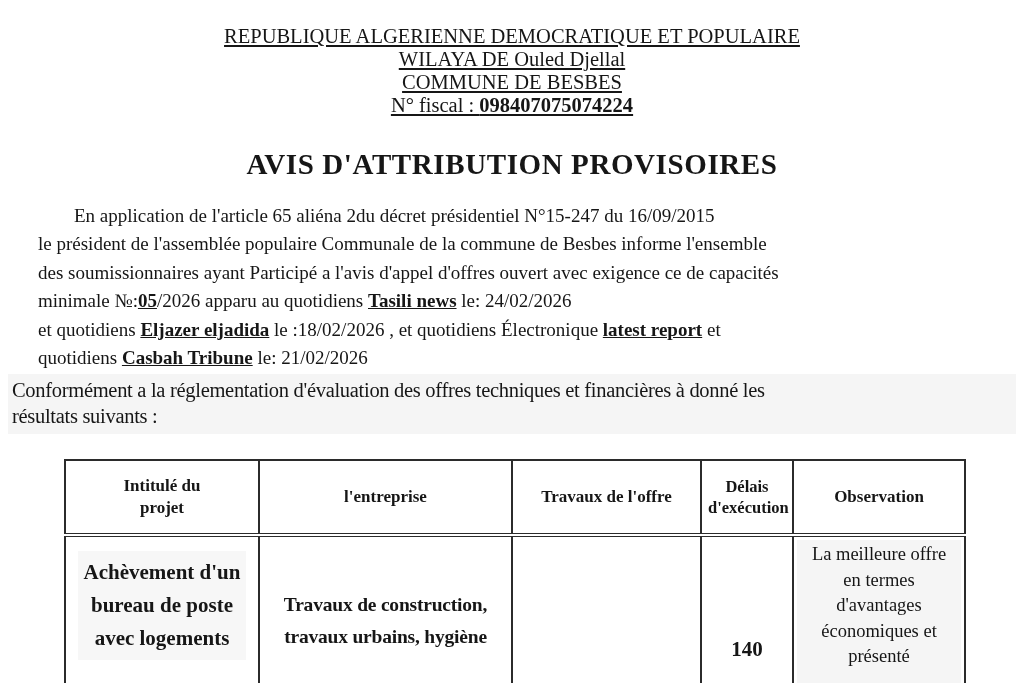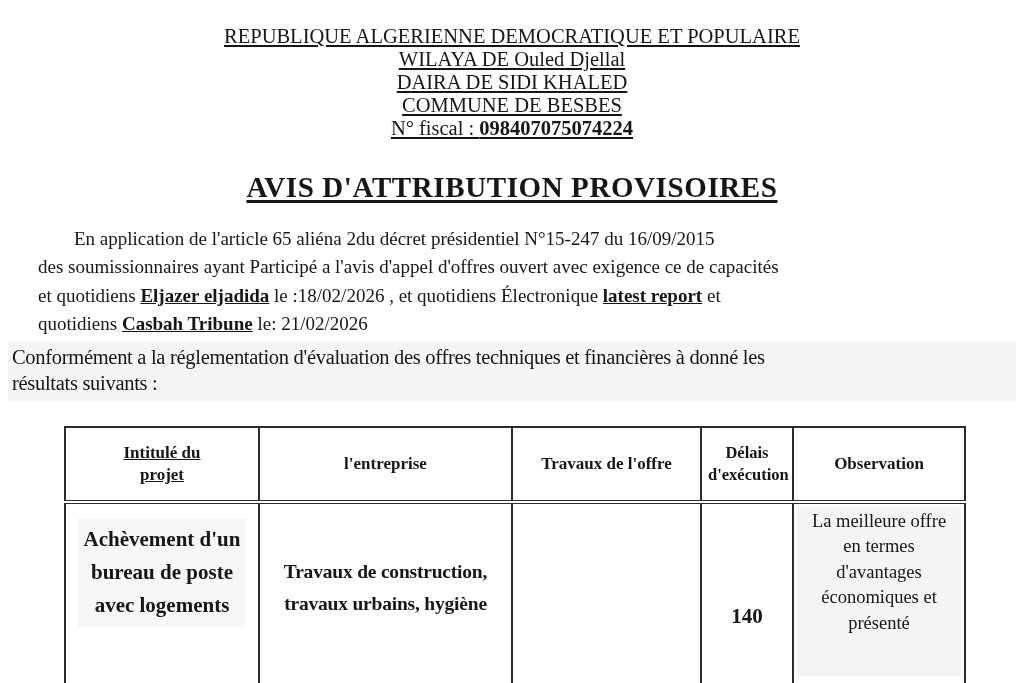--- a/index.html
+++ b/index.html
@@ -28,21 +28,20 @@
   .b { font-weight: bold; text-decoration: underline; }
   
   .doc-title {
     margin: 31px 0 0 0;
     text-align: center;
     font-size: 29px;
     font-weight: bold;
     letter-spacing: 0.6px;
   }
   .doc-title .t-inner {
-    text-decoration: underline;
     text-decoration-thickness: 3px;
     text-underline-offset: 3px;
   }
   
   .bodytext {
     margin: 21px 20px 0 38px;
     font-size: 19px;
   }
   .line { line-height: 28.4px; white-space: nowrap; }
   .indent { text-indent: 36px; }
@@ -69,21 +68,21 @@
   .results thead th {
     height: 56px;
     border-bottom: 4px double #2b2b2b;
     font-size: 17px;
     font-weight: bold;
     text-align: center;
     vertical-align: middle;
     line-height: 1.3;
     padding: 8px 6px;
   }
-  .results thead th.h-project { padding: 0 36px; text-decoration: underline; }
+  .results thead th.h-project { padding: 0 36px; }
   .results thead th.h-delay   { padding: 0 6px; font-size: 16.5px; }
   .results tbody td { vertical-align: top; height: 320px; }
   td.c-project { text-align: center; padding-top: 14px; }
   .project-inner {
     display: inline-block;
     background: #f7f7f7;
     font-weight: bold;
     font-size: 21px;
     line-height: 33px;
     padding: 5px 6px;
@@ -113,32 +112,33 @@
   }
 </style>
 </head>
 <body>
 
 <div class="page">
 
   <div class="doc-header">
     <div class="hline">REPUBLIQUE ALGERIENNE DEMOCRATIQUE ET POPULAIRE</div>
     <div class="hline">WILAYA DE Ouled Djellal</div>
-    <div class="hline">DAIRA DE SIDI KHALED</div>
     <div class="hline">COMMUNE DE BESBES</div>
     <div><span class="hline">N° fiscal : </span><span class="hline b">098407075074224</span></div>
   </div>
 
   <div class="doc-title">
     <span class="t-inner">AVIS D'ATTRIBUTION PROVISOIRES</span>
   </div>
 
   <div class="bodytext">
     <div class="line indent">En application de l'article 65 aliéna 2du décret présidentiel N°15-247 du 16/09/2015</div>
+    <div class="line">le président de l'assemblée populaire Communale de la commune de Besbes informe l'ensemble</div>
     <div class="line">des soumissionnaires ayant Participé a l'avis d'appel d'offres ouvert avec exigence ce de capacités</div>
+    <div class="line"><span>minimale №:</span><span class="b">05</span><span>/2026 apparu au quotidiens </span><span class="b">Tasili news</span><span> le: 24/02/2026</span></div>
     <div class="line"><span>et quotidiens </span><span class="b">Eljazer  eljadida</span><span> le :18/02/2026 , et quotidiens Électronique </span><span class="b">latest report</span><span> et</span></div>
     <div class="line"><span>quotidiens </span><span class="b">Casbah Tribune</span><span> le: 21/02/2026</span></div>
   </div>
 
   <div class="gray-band">
     <div class="line">Conformément a la  réglementation d'évaluation des offres techniques et financières à donné les</div>
     <div class="line">résultats suivants :</div>
   </div>
 
   <table class="results">

